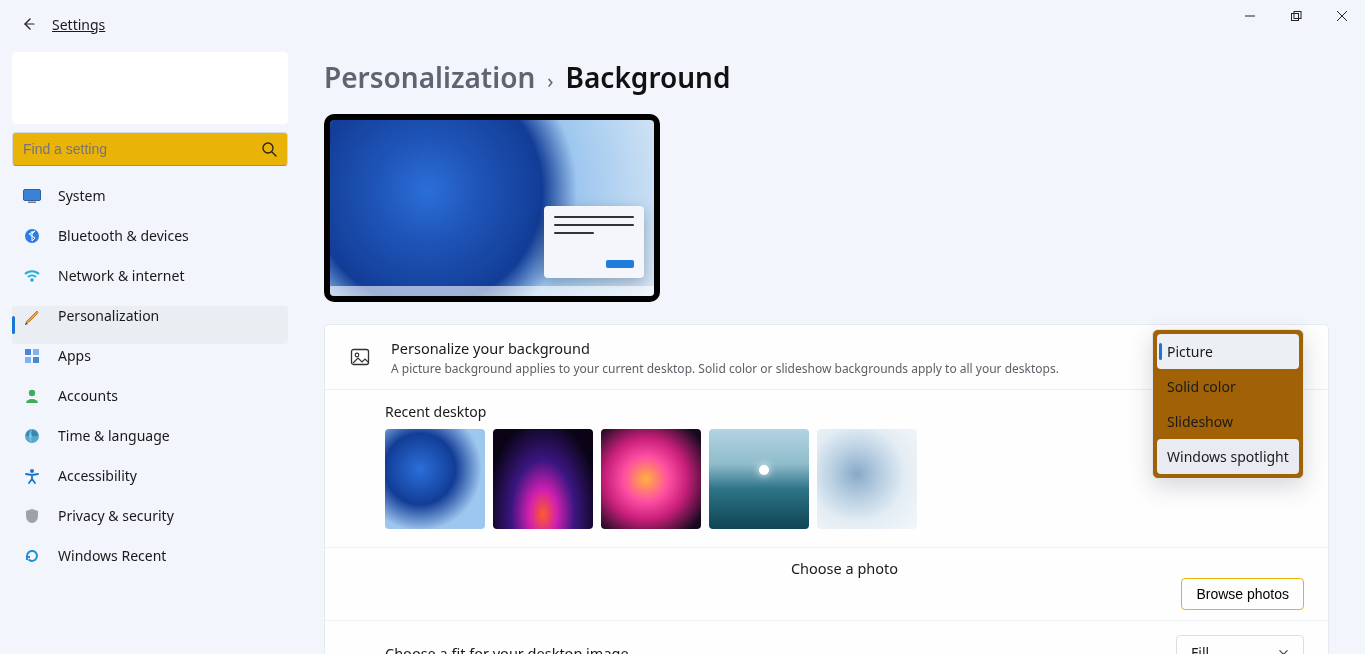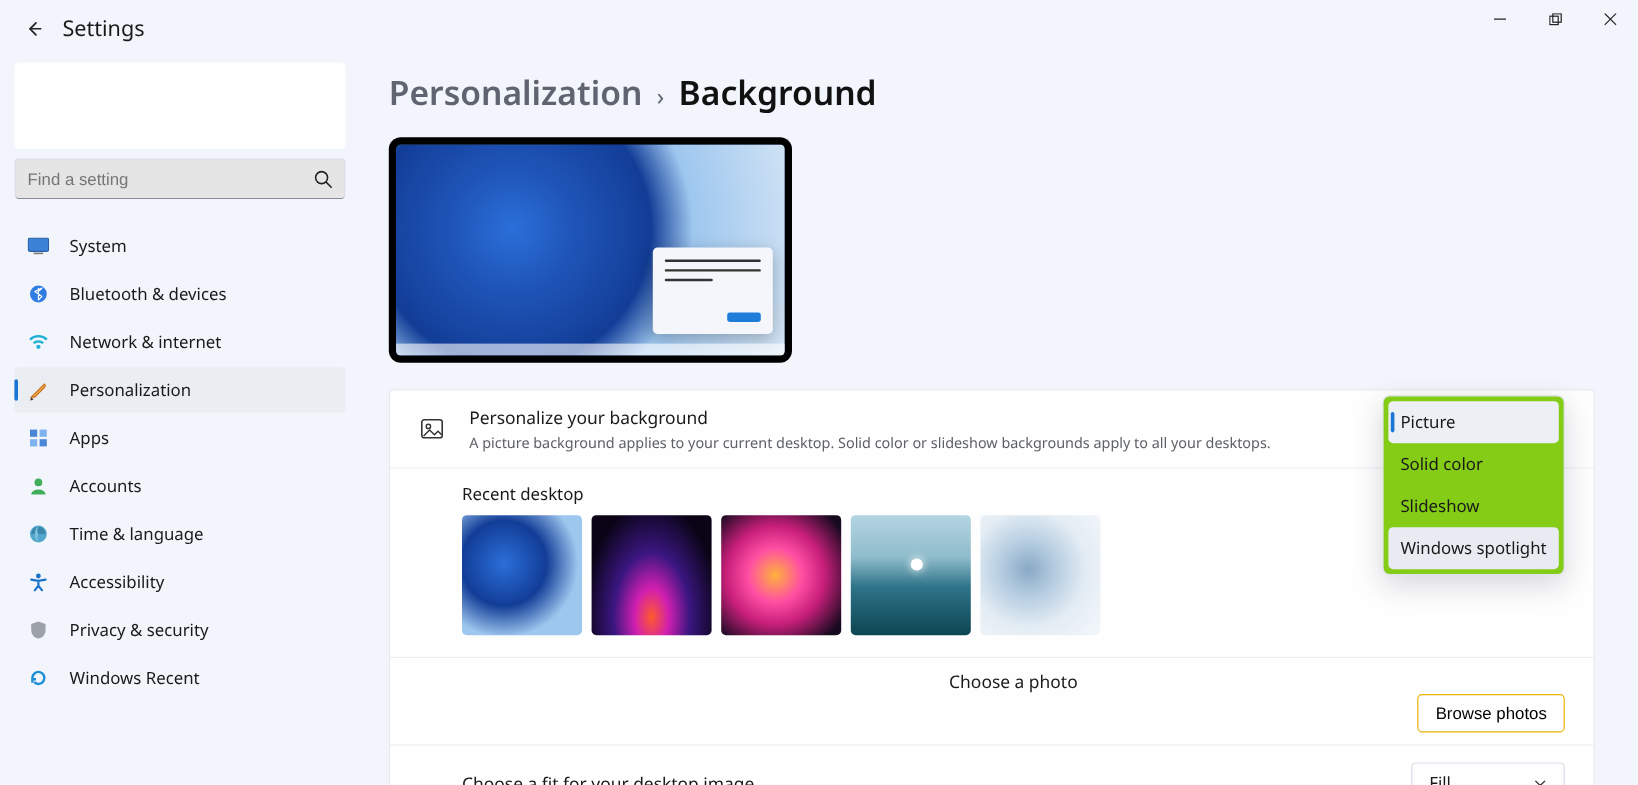--- a/index.html
+++ b/index.html
@@ -19,21 +19,21 @@
     height: 48px;
     padding: 0 8px;
     font-size: 12px;
     position: relative;
   }
   .titlebar .back {
     width: 40px; height: 40px;
     display:flex; align-items:center; justify-content:center;
     border-radius:4px;
   }
-  .titlebar .title { font-size: 18px; margin-left: 4px; }
+  .titlebar .title { font-size: 14px; margin-left: 4px; text-decoration: underline; }
   .win-controls {
     position: absolute; right: 0; top: 0;
     display:flex;
   }
   .win-btn {
     width: 46px; height: 32px;
     display:flex; align-items:center; justify-content:center;
     color:#222;
   }
 
@@ -47,36 +47,36 @@
   }
   .userblock {
     height: 72px;
     margin: 4px 0 8px 0;
     background:#ffffff;
     border-radius:4px;
   }
   .search {
     display:flex; align-items:center;
     height: 34px;
-    background:#e5e5e5;
+    background:#eab308;
     border:1px solid #d2d8e2;
     border-bottom:1.5px solid #8a8f99;
     border-radius:4px;
     padding: 0 10px;
     margin-bottom: 20px;
   }
   .search input {
     flex:1; border:none; outline:none; background:transparent;
     font-size:14px; color:#555;
   }
   .search .sicon { width:16px; height:16px; color:#333; }
 
   .nav { display:flex; flex-direction:column; gap:2px; }
   .nav-item {
-    display:flex; align-items:center;
+    display:flex; align-items:flex-start;
     height: 38px;
     padding: 0 10px;
     border-radius:4px;
     font-size:14px;
     position: relative;
     cursor: default;
   }
   .nav-item .nicon {
     width:20px; height:20px; margin-right:16px;
     display:flex; align-items:center; justify-content:center;
@@ -176,21 +176,21 @@
     padding:7px 14px; font-size:14px;
     width:128px;
     display:flex; align-items:center; justify-content:space-between;
   }
 
   
   .dropdown {
     position:absolute;
     right:24px; top:4px;
     width:152px;
-    background:#84cc16;
+    background:#a16207;
     border:1px solid #e0e4ec;
     border-radius:6px;
     box-shadow: 0 8px 24px rgba(31,41,66,0.18);
     padding:4px;
     z-index:50;
   }
   .dd-item {
     padding:8px 10px;
     font-size:14px;
     border-radius:4px;

